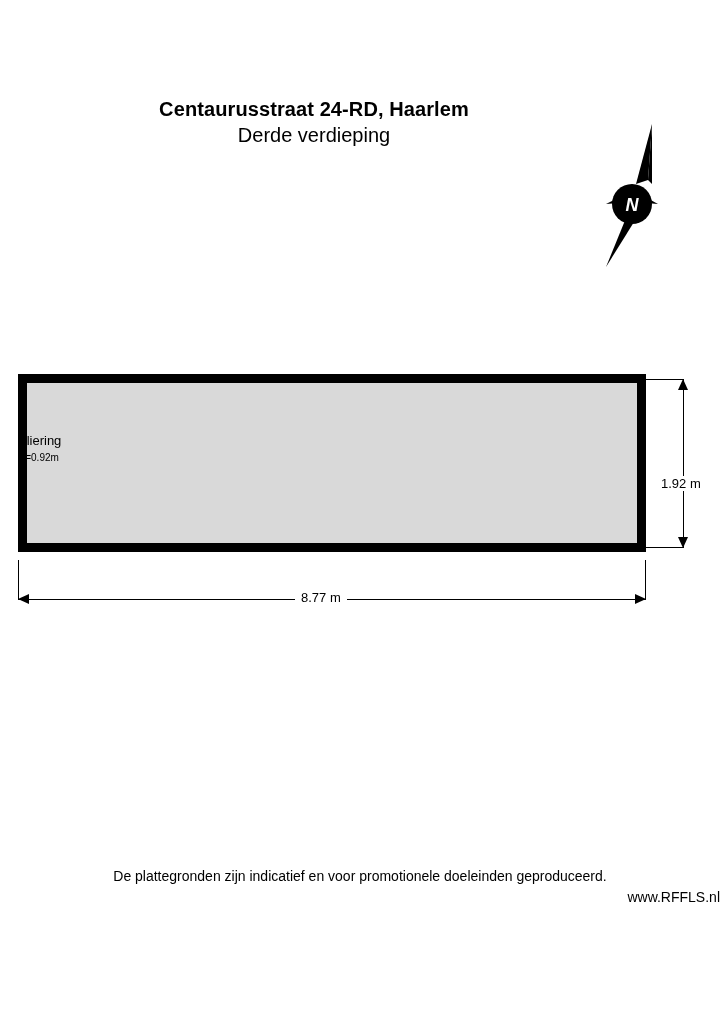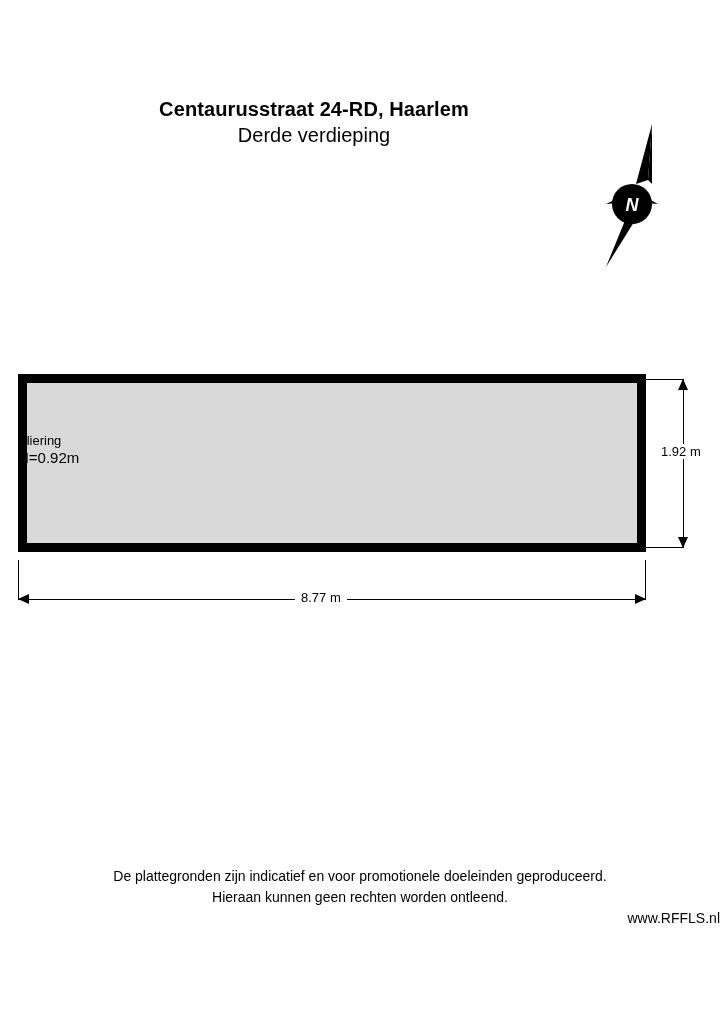--- a/index.html
+++ b/index.html
@@ -68,21 +68,21 @@
     left: 18px;
     top: 432px;
     width: 628px;
     text-align: left;
   }
   #room-name {
     font-size: 13px;
     line-height: 18px;
   }
   #room-height {
-    font-size: 15px;
+    font-size: 10px;
     line-height: 16px;
   }
 
   
   .dim-label {
     position: absolute;
     font-size: 13px;
     background: #ffffff;
     padding: 0 6px;
     white-space: nowrap;
@@ -121,21 +121,21 @@
   #dim-height-line {
     position: absolute;
     left: 683px;
     top: 379px;
     width: 1px;
     height: 169px;
     background: #000000;
   }
   #dim-height-label {
     left: 655px;
-    top: 444px;
+    top: 476px;
   }
   #dim-height-arrow-top {
     left: 678px;
     top: 379px;
     border-left: 5px solid transparent;
     border-right: 5px solid transparent;
     border-bottom: 11px solid #000000;
   }
   #dim-height-arrow-bottom {
     left: 678px;
@@ -240,15 +240,14 @@
   <div class="tick" id="tick-bottom"></div>
   <div id="dim-height-line"></div>
   <div class="arrow" id="dim-height-arrow-top"></div>
   <div class="arrow" id="dim-height-arrow-bottom"></div>
   <div class="dim-label" id="dim-height-label">1.92 m</div>
 
 </div>
 
 <div id="footer">
   <div id="footer-line-1">De plattegronden zijn indicatief en voor promotionele doeleinden geproduceerd.</div>
-  <div id="footer-line-2">Hieraan kunnen geen rechten worden ontleend.</div>
   <div id="footer-website">www.RFFLS.nl</div>
 </div>
 
 </body></html>

